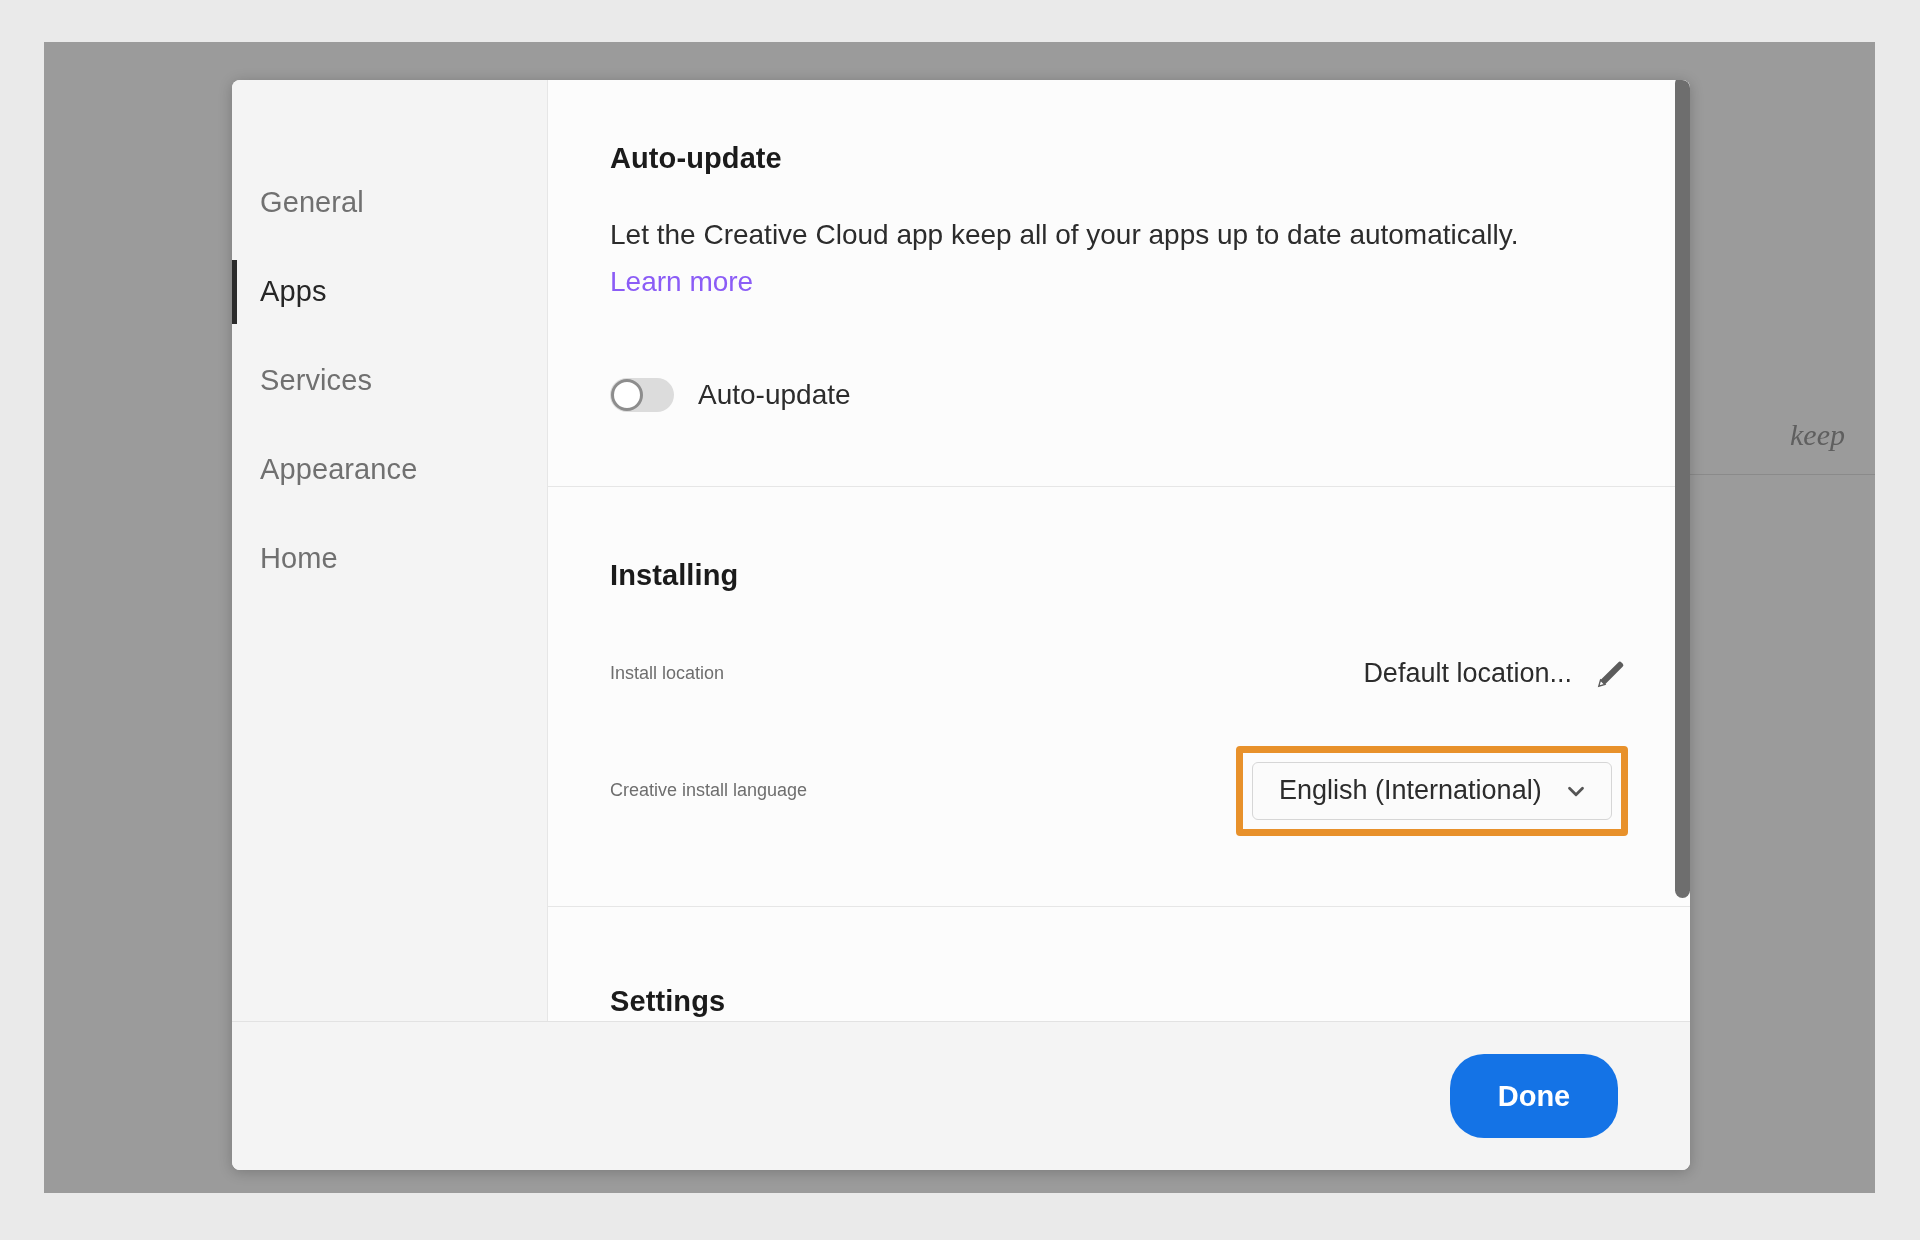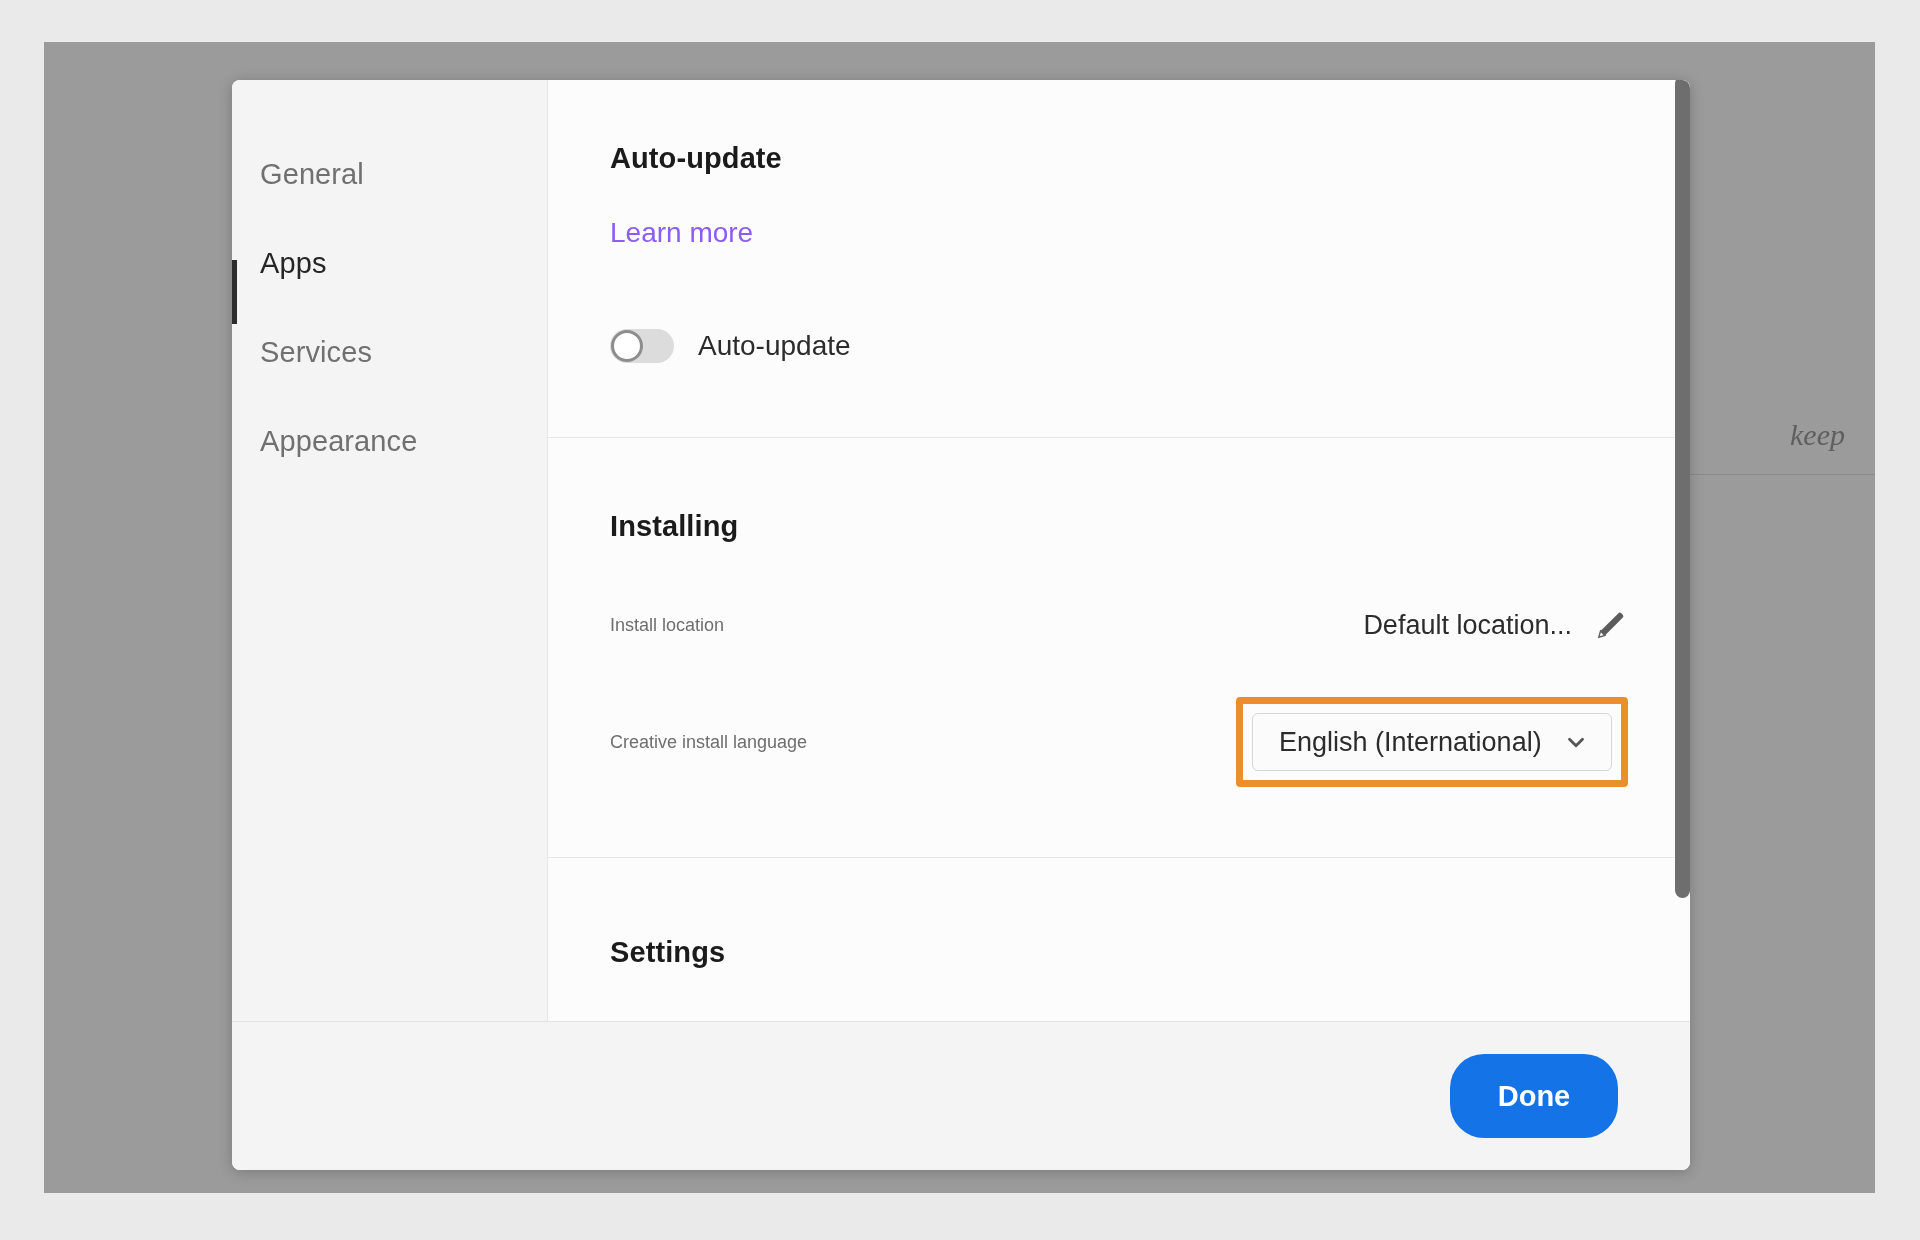--- a/index.html
+++ b/index.html
@@ -73,20 +73,21 @@
     flex: 0 0 316px;
     background: #f4f4f4;
     border-right: 1px solid #e6e6e6;
     padding-top: 78px;
     box-sizing: border-box;
   }
   .nav-item {
     position: relative;
     height: 89px;
     display: flex;
+    align-items: center;
     padding-left: 28px;
     font-size: 29px;
     color: #707070;
     letter-spacing: 0.1px;
     cursor: pointer;
     user-select: none;
   }
   .nav-item.active {
     color: #262626;
   }
@@ -301,26 +302,30 @@
       </div>
       <div class="nav-item active">
         <span>Apps</span>
       </div>
       <div class="nav-item">
         <span>Services</span>
       </div>
       <div class="nav-item">
         <span>Appearance</span>
       </div>
+      <div class="nav-item">
+        <span>Home</span>
+      </div>
     </nav>
 
     <div class="content">
 
       <section class="section section-autoupdate">
         <h2 class="section-title">Auto-update</h2>
+        <p class="section-desc">Let the Creative Cloud app keep all of your apps up to date automatically.</p>
         <a class="learn-more">Learn more</a>
         <div class="toggle-row">
           <div class="toggle">
             <div class="knob"></div>
           </div>
           <span class="toggle-label">Auto-update</span>
         </div>
       </section>
 
       <section class="section section-installing">

